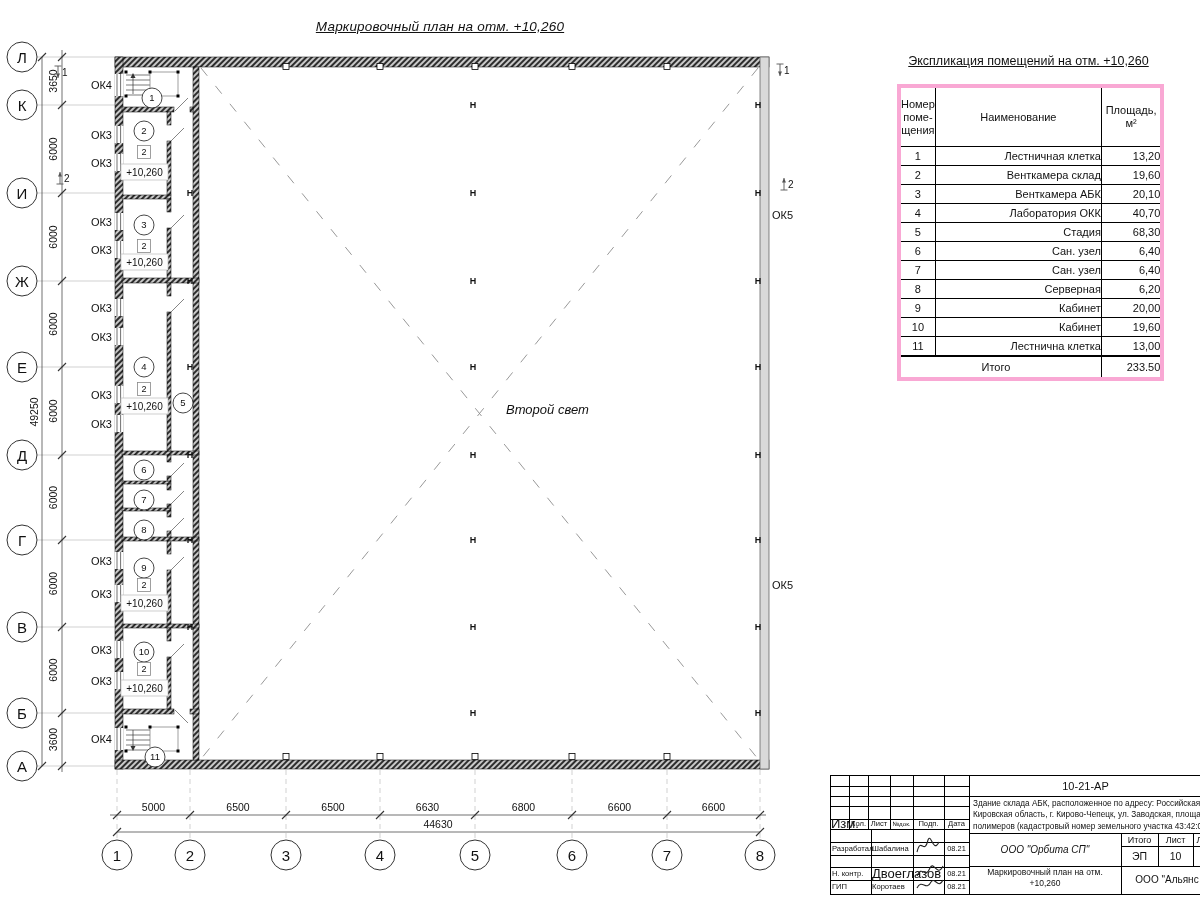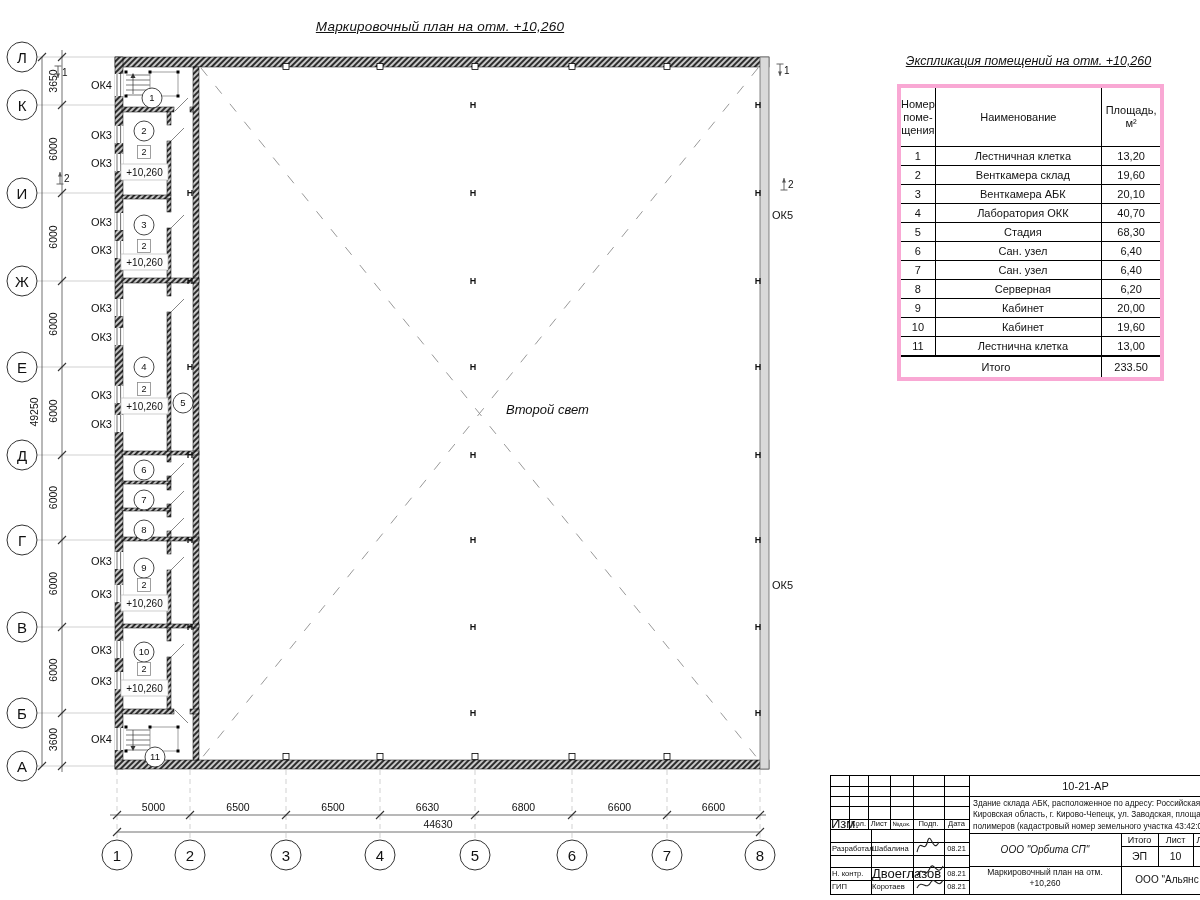--- a/index.html
+++ b/index.html
@@ -1,29 +1,29 @@
 <!DOCTYPE html>
 <html><head>
 <meta charset="utf-8">
 <style>
   html,body{margin:0;padding:0}
   body{width:1200px;height:900px;position:relative;overflow:hidden;background:#fff;
        font-family:"Liberation Sans",sans-serif;color:#111}
   .plan-title{position:absolute;left:250px;top:19px;width:380px;text-align:center;
       font-style:italic;font-size:13.5px;text-decoration:underline;letter-spacing:.2px}
   .sched-title{position:absolute;left:887px;top:54px;width:283px;text-align:center;
-      font-style:italic;font-size:12.5px;text-decoration:underline}
+      font-size:12.5px;text-decoration:underline}
   table.sched{position:absolute;left:897px;top:84px;border-collapse:collapse;
       border:4px solid #f9a8d4;font-size:11px;table-layout:fixed}
   .sched th,.sched td{border:1px solid #000;padding:0;font-weight:normal;overflow:hidden}
   .sched thead th{height:58px;white-space:pre-line;vertical-align:middle;text-align:center;line-height:13px}
   .sched tbody td{height:18px;line-height:18px}
   .sched .c-num{text-align:center}
-  .sched .c-name{text-align:center;padding-left:9px}
-  .sched .c-area{text-align:center}
+  .sched .c-name{text-align:right;padding-left:9px}
+  .sched .c-area{text-align:right}
   .sched tr.total td{border-top:2px solid #000;height:20px;line-height:20px}
   .sched td.t-label{text-align:center;padding-right:10px}
   #plan-svg{position:absolute;left:0;top:0}
   #titleblock{position:absolute;left:830px;top:775px;width:371px;height:118px;
       border:1.6px solid #000;overflow:hidden;background:#fff}
   .tb-line{position:absolute;background:#000}
   .tb-text{position:absolute;white-space:nowrap;overflow:visible}
 </style>
 </head>
 <body>

